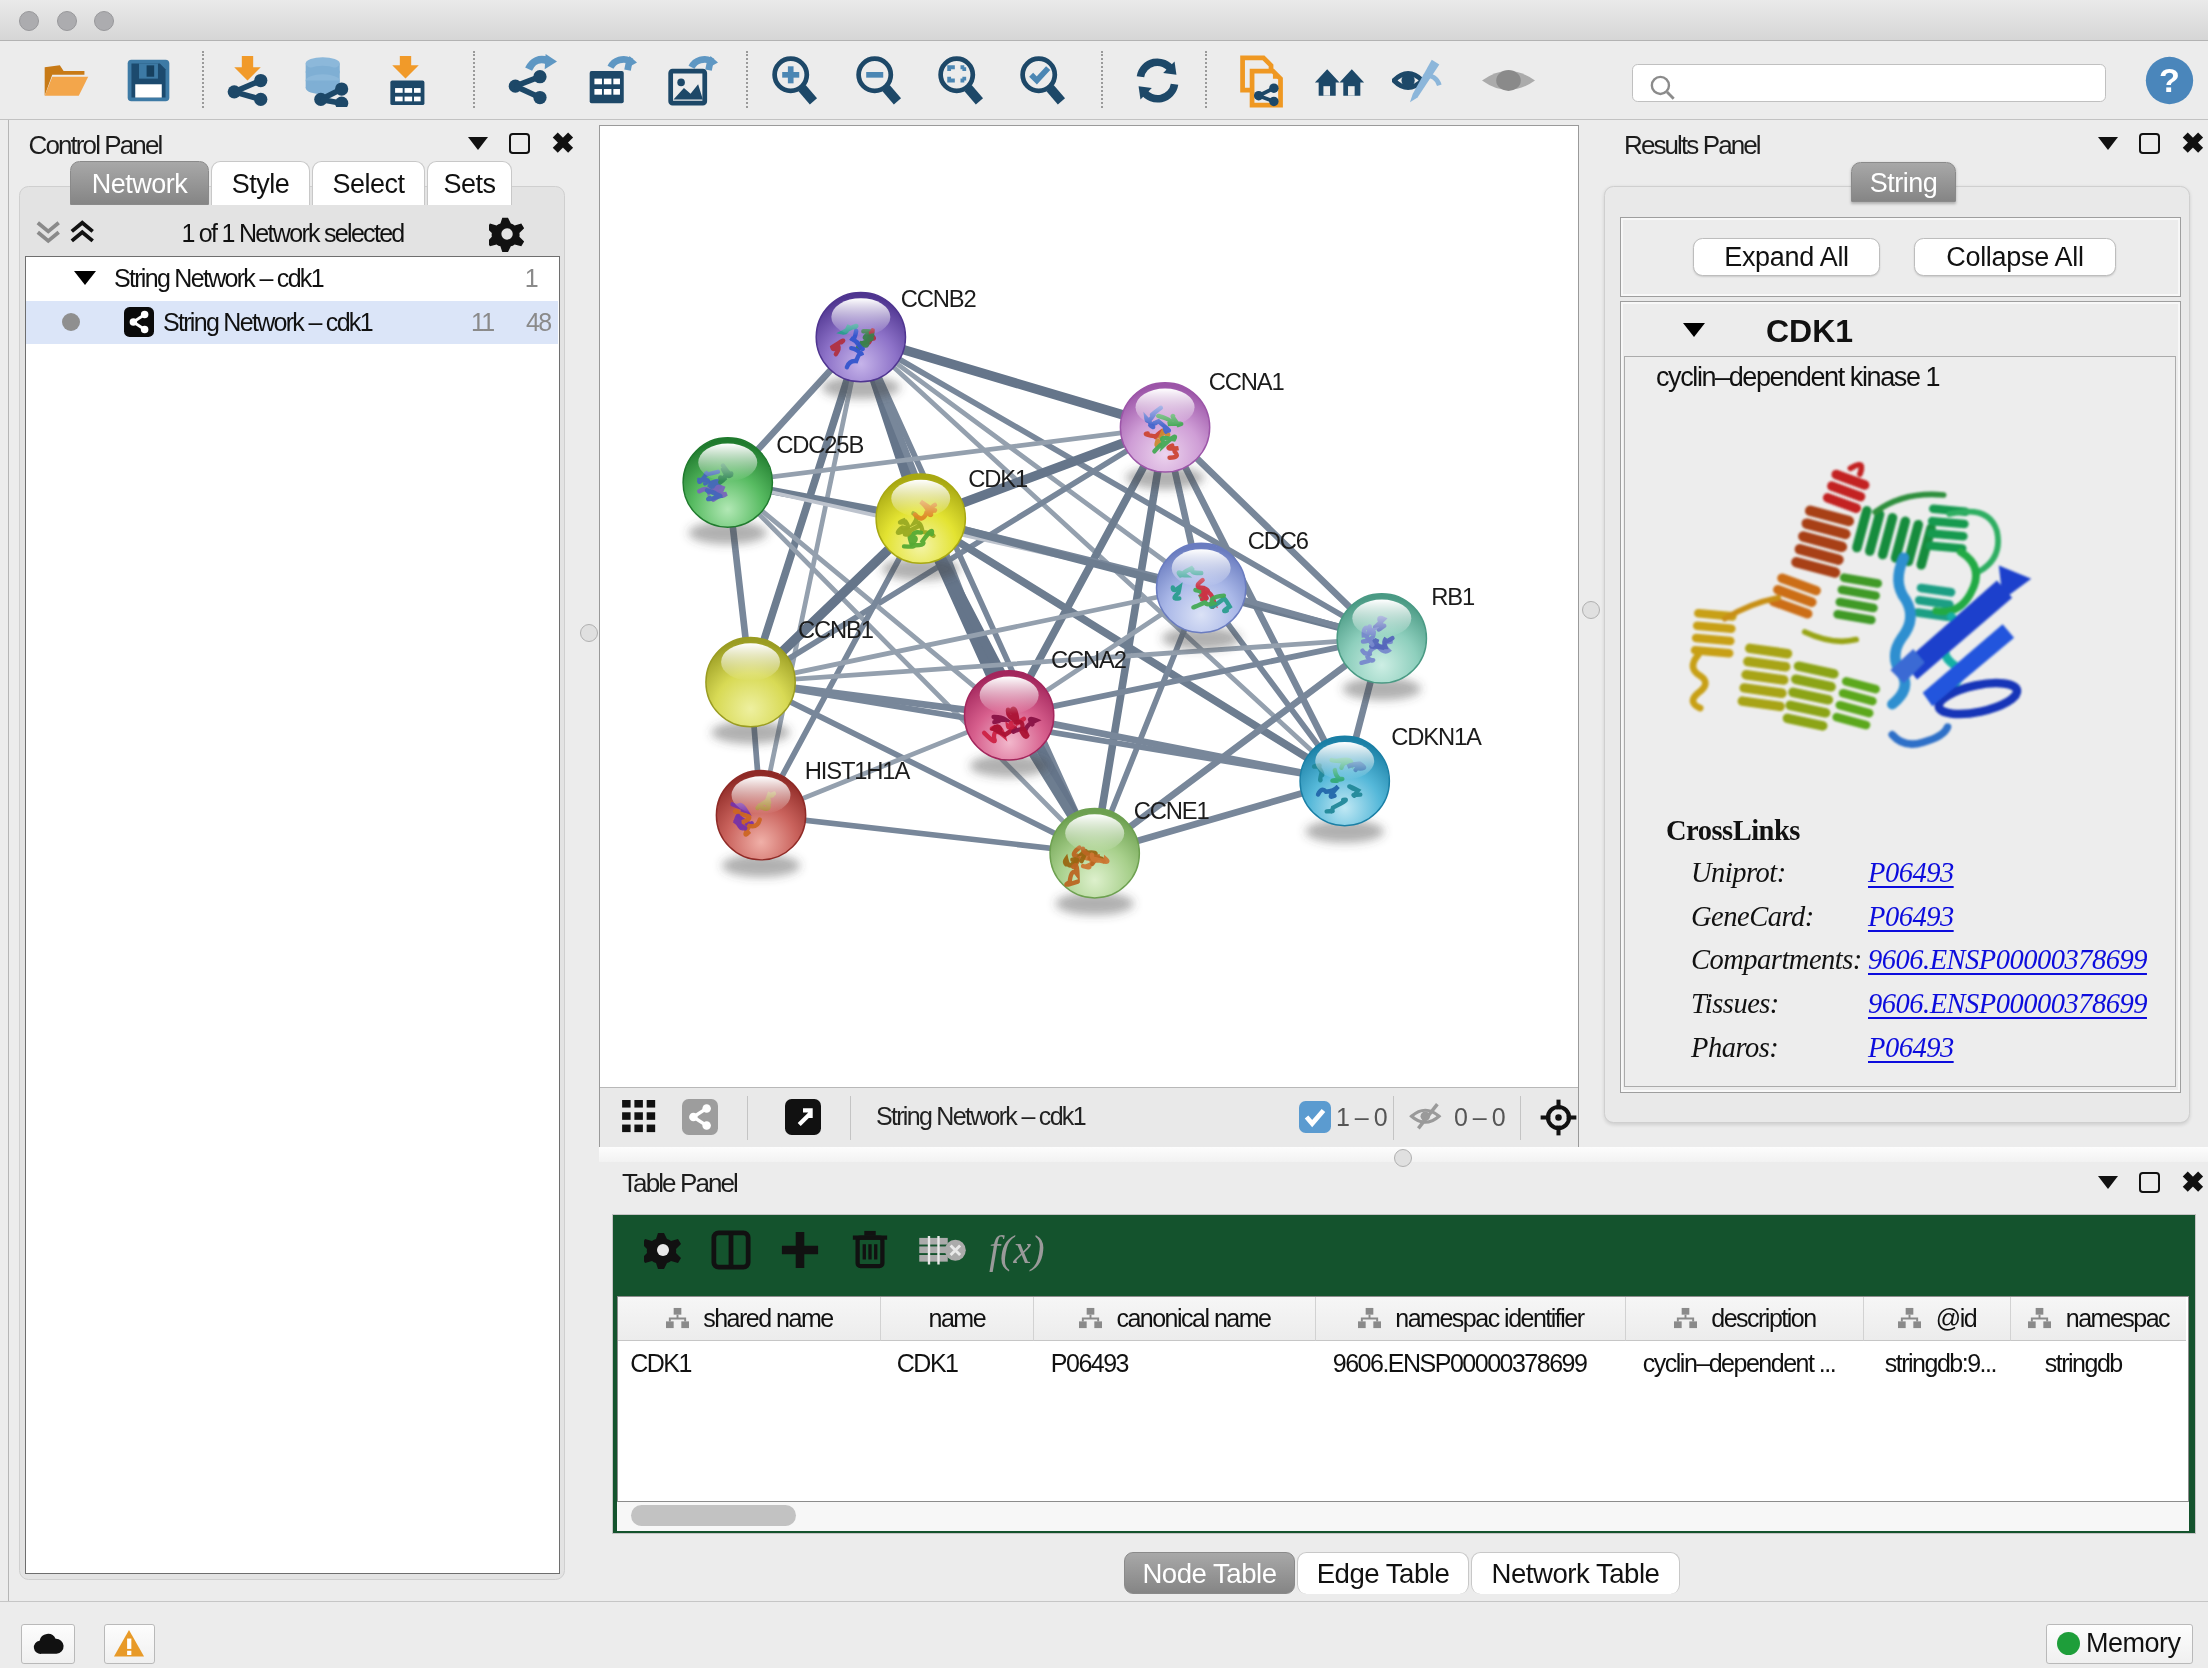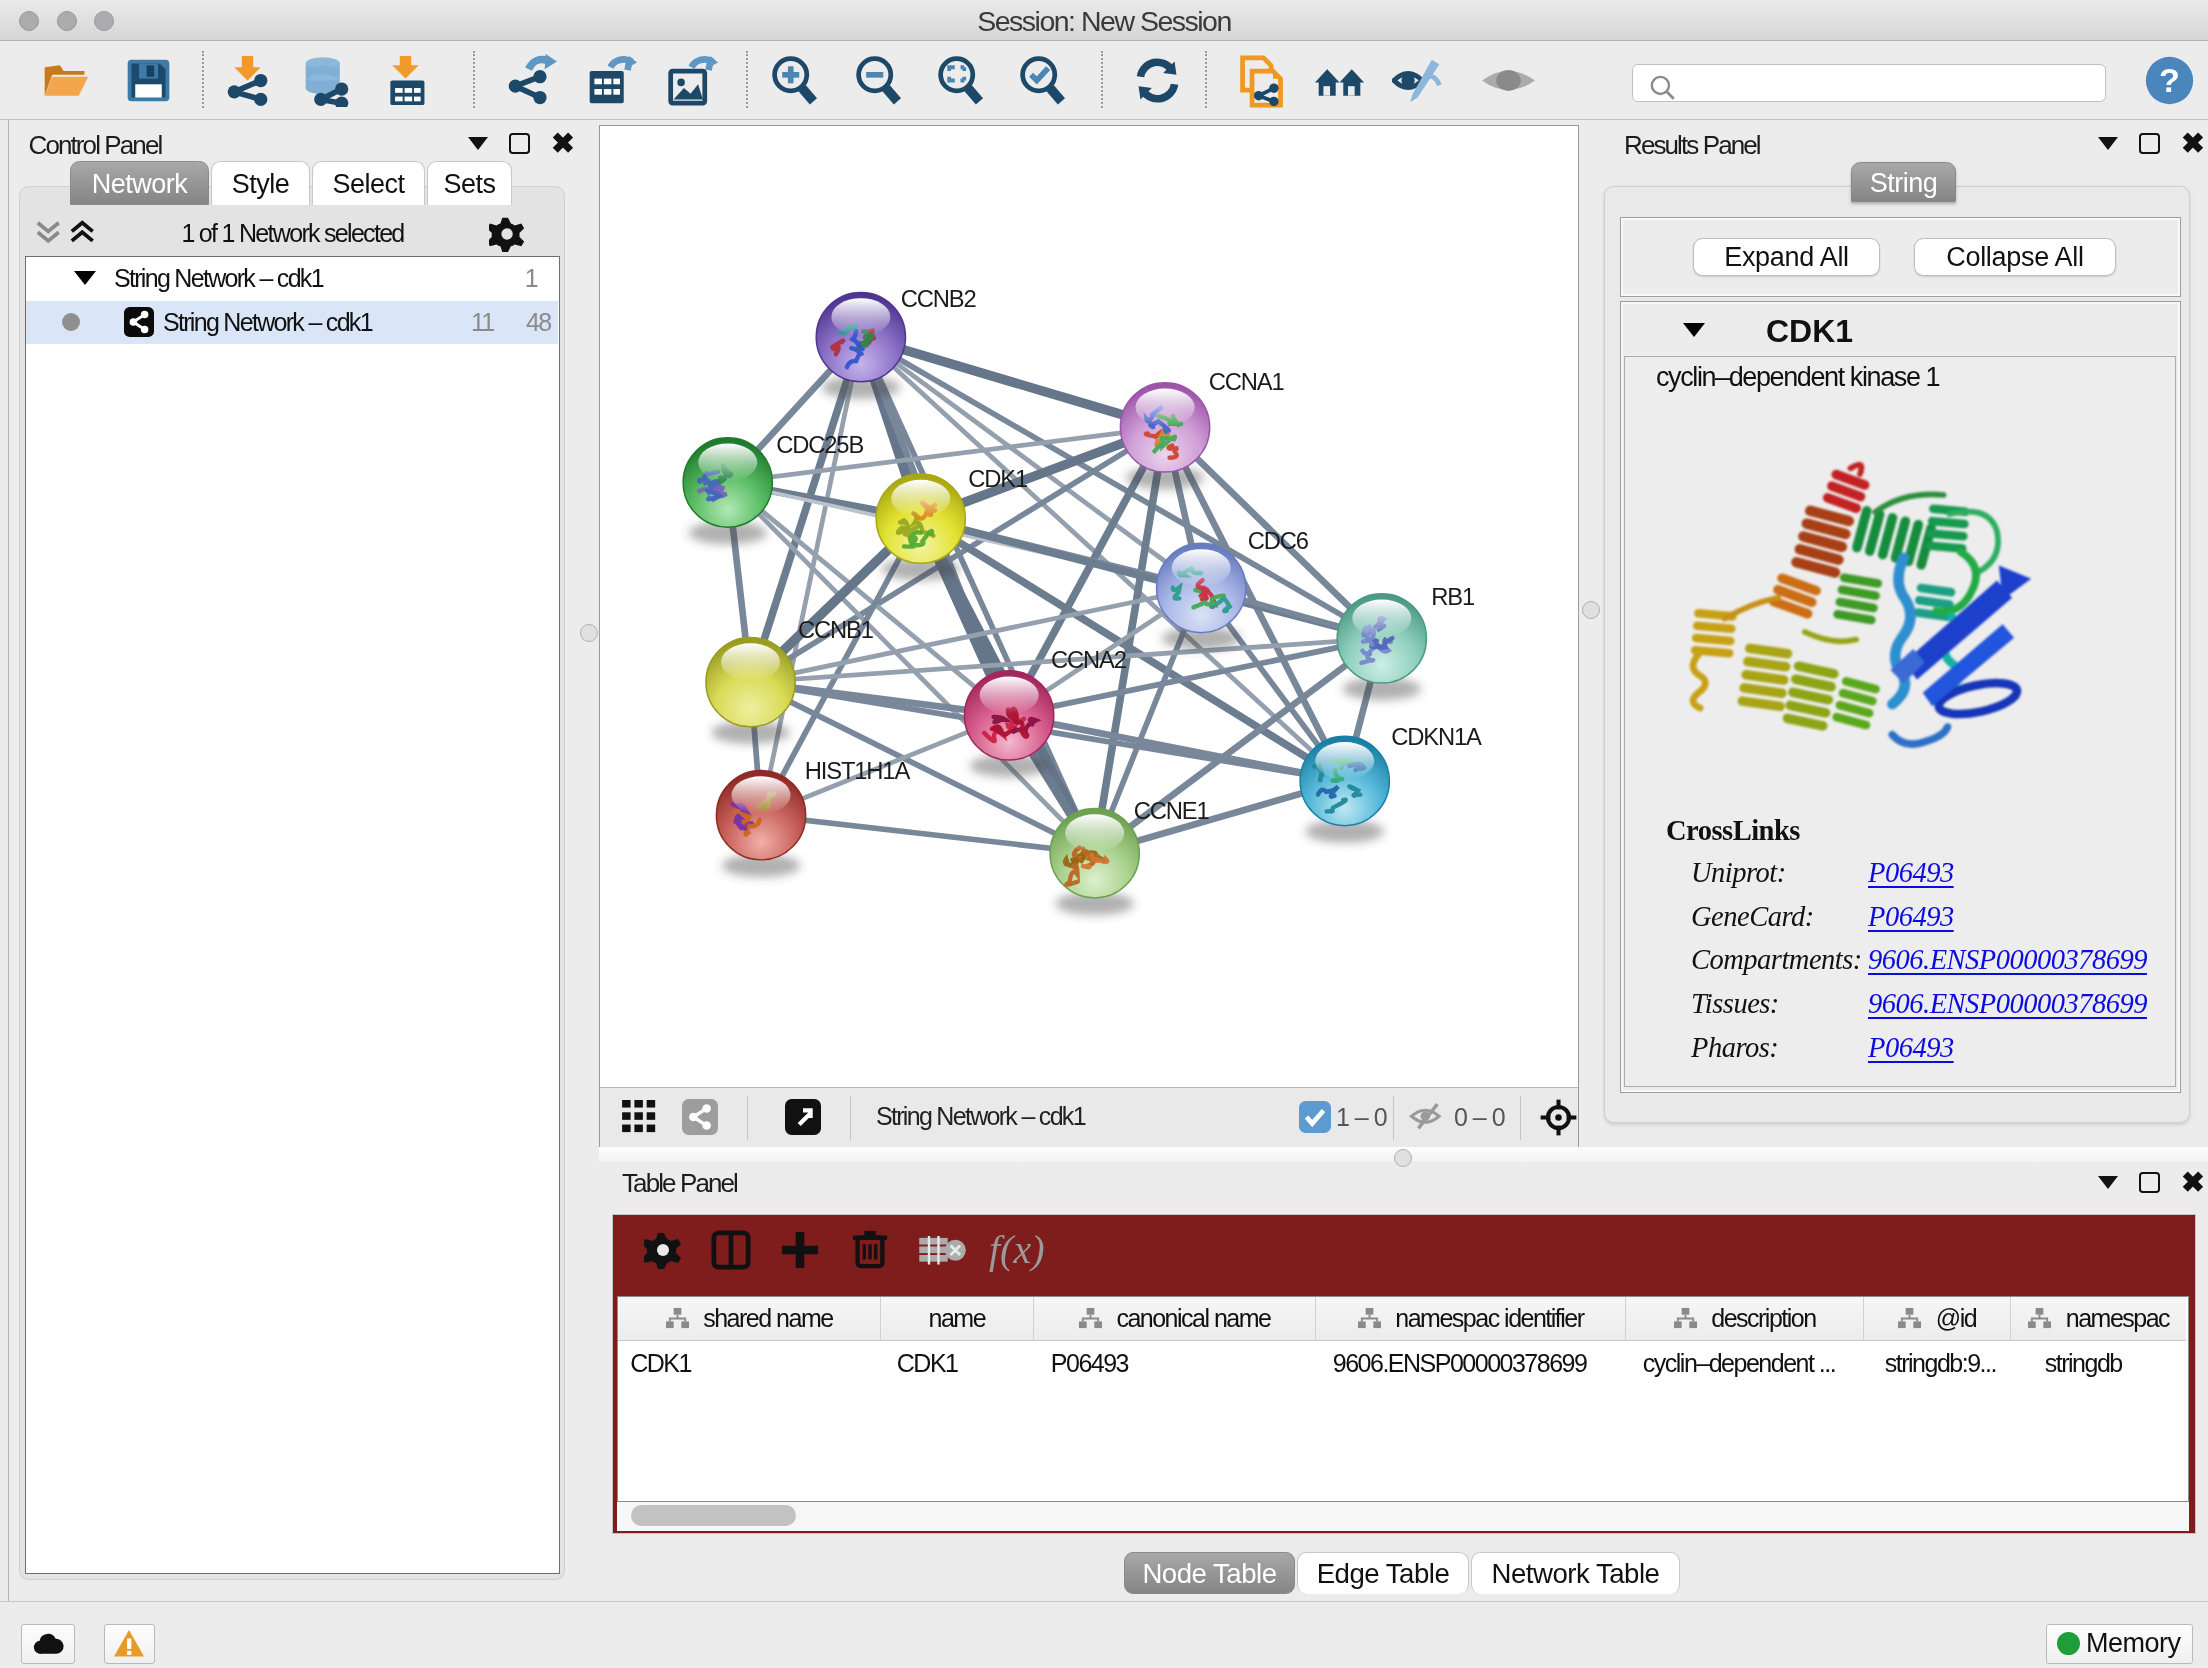--- a/index.html
+++ b/index.html
@@ -30,39 +30,38 @@
 #netbar{position:absolute;left:0;bottom:0;width:978px;height:59px;background:#e9e9e9;border-top:1px solid #b8b8b8;}
 .nbsep{position:absolute;top:7.6px;height:44px;width:0;border-left:1.9px solid #c4c4c4;}
 
 #rpanel-box{position:absolute;left:1604px;top:186px;width:584px;height:935px;background:#e9e9e9;border:1px solid #cfcfcf;border-radius:9.5px;box-shadow:0 1.9px 3.8px rgba(0,0,0,0.12);}
 .etched{border:1.9px solid #9e9e9e;box-shadow:inset 0 0 0 1.9px #f8f8f8;}
 .btn{position:absolute;background:#fff;border:1px solid #bdbdbd;border-radius:9.5px;text-align:center;font-size:27px;color:#111;box-shadow:0 1px 1.9px rgba(0,0,0,0.15);letter-spacing:-0.3px;}
 .serif{font-family:"Liberation Serif",serif;text-align:right;}
 .xlrow{position:absolute;font-size:28.5px;color:#111;letter-spacing:-0.5px;font-style:italic;}
 .xlink{color:#0c0cdd;text-decoration:underline;text-decoration-thickness:1.9px;text-underline-offset:3.8px;}
 
-#tpanel-box{position:absolute;left:612px;top:1214px;width:1584px;height:320px;background:#7f1d1d;border:1px solid #c4c4c4;box-sizing:border-box;}
+#tpanel-box{position:absolute;left:612px;top:1214px;width:1584px;height:320px;background:#14532d;border:1px solid #c4c4c4;box-sizing:border-box;}
 #ttable{position:absolute;left:3.8px;top:81px;width:1572px;height:206px;background:#fff;border:1.9px solid #8c8c8c;box-sizing:border-box;}
 .th{position:absolute;top:0;height:44px;background:linear-gradient(#f6f6f6,#ececec);border-right:1.9px solid #d2d2d2;border-bottom:1.9px solid #c6c6c6;box-sizing:border-box;font-size:25px;color:#111;display:flex;align-items:center;justify-content:center;gap:13.3px;letter-spacing:-1.5px;}
 .thi{flex:0 0 auto;}
 #ttoolbar{position:absolute;left:0;top:0;width:100%;height:80px;}
 .td{position:absolute;top:52px;height:42px;font-size:25px;color:#111;letter-spacing:-1.5px;}
 
 #statusbar{position:absolute;left:0;top:1601px;width:2208px;height:68px;background:#ececec;border-top:1.9px solid #c6c6c6;}
 .sbtn{position:absolute;top:22px;height:40px;background:linear-gradient(#fdfdfd,#f0f0f0);border:1.9px solid #b9b9b9;border-radius:2.9px;box-sizing:border-box;}
 </style>
 </head>
 <body>
 <div id="app">
   <div style="position:absolute;left:7.6px;top:40px;width:1.9px;height:1628px;background:#b5b5b5;"></div>
   <div id="titlebar">
     <div class="tlight" style="left:19px;"></div>
     <div class="tlight" style="left:57px;"></div>
     <div class="tlight" style="left:94px;"></div>
-    <div id="wtitle">Session: New Session</div>
   </div>
   <div id="toolbar">
     <svg class="tbi" style="left:39px;" width="53" height="53" viewBox="0 0 56 56">
       <path d="M6 14 L6 44 L14 22 L48 22 L48 18 L26 18 L22 12 Z" fill="#c87a16"></path>
       <path d="M6 44 L14 24 L52 24 L42 44 Z" fill="#f3a64b"></path>
     </svg>
     <svg class="tbi" style="left:122px;" width="53" height="53" viewBox="0 0 56 56">
       <rect x="6" y="6" width="44" height="44" rx="4" fill="#3d7aa5"></rect>
       <path d="M10 10 h30 l6 6 v30 h-36 z" fill="#1c4a6e"></path>
       <rect x="18" y="10" width="20" height="16" fill="#3d7aa5"></rect>

